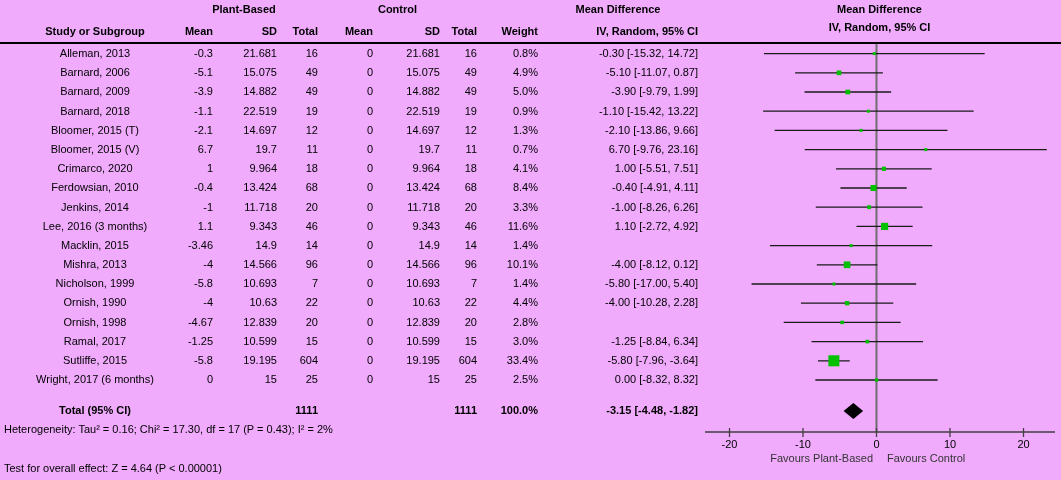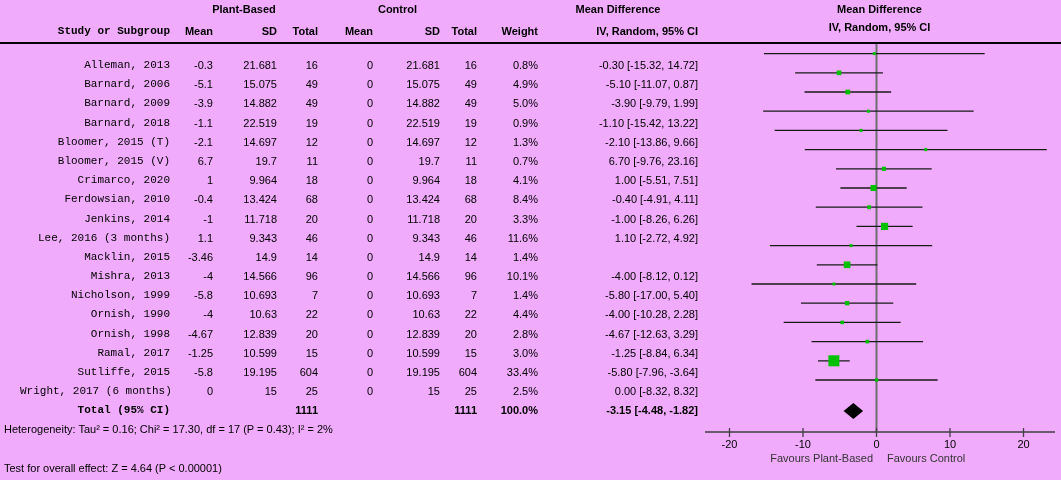--- a/index.html
+++ b/index.html
@@ -8,27 +8,27 @@
     font-family:"Liberation Sans",sans-serif;font-size:11px;color:#000;
     overflow:hidden;
   }
   .grid{
     display:grid;
     grid-template-columns:170px 43px 64px 41px 55px 67px 37px 61px 160px;
   }
   .row{height:19.2px;line-height:19.2px;}
   .cell{white-space:nowrap;overflow:hidden;}
   .num{text-align:right;}
-  .study{text-align:right;padding-left:20px;font-family:Liberation Mono, monospace;}
+  .study{text-align:center;padding-left:20px;}
   .abs{position:absolute;white-space:nowrap;}
   
   .hdr1{top:3px;text-align:center;font-weight:bold;}
   #hdr-line2{top:21px;left:0;font-weight:bold;height:20px;line-height:20px;}
   #hdr-sep{top:42px;left:0;width:1061px;height:2px;background:#000;}
-  #rows{top:56px;left:0;}
+  #rows{top:44px;left:0;}
   #total-row{top:401px;left:0;font-weight:bold;}
   .foot{left:4px;}
   #foot1{top:423px;}
   #foot2{top:462px;}
   
   #plot{position:absolute;left:698px;top:0;width:363px;height:480px;}
   #plot .pt{left:0;width:100%;text-align:center;font-weight:bold;}
   #plot-title{top:3px;}
   #plot-sub{top:21px;}
   #forest-svg{position:absolute;left:0;top:0;}
@@ -229,21 +229,20 @@
 
   <div class="grid row">
     <span class="cell study">Ornish, 1998</span>
     <span class="cell num">-4.67</span>
     <span class="cell num">12.839</span>
     <span class="cell num">20</span>
     <span class="cell num">0</span>
     <span class="cell num">12.839</span>
     <span class="cell num">20</span>
     <span class="cell num">2.8%</span>
-    <span class="cell num">-4.67 [-12.63, 3.29]</span>
   </div>
 
   <div class="grid row">
     <span class="cell study">Ramal, 2017</span>
     <span class="cell num">-1.25</span>
     <span class="cell num">10.599</span>
     <span class="cell num">15</span>
     <span class="cell num">0</span>
     <span class="cell num">10.599</span>
     <span class="cell num">15</span>

